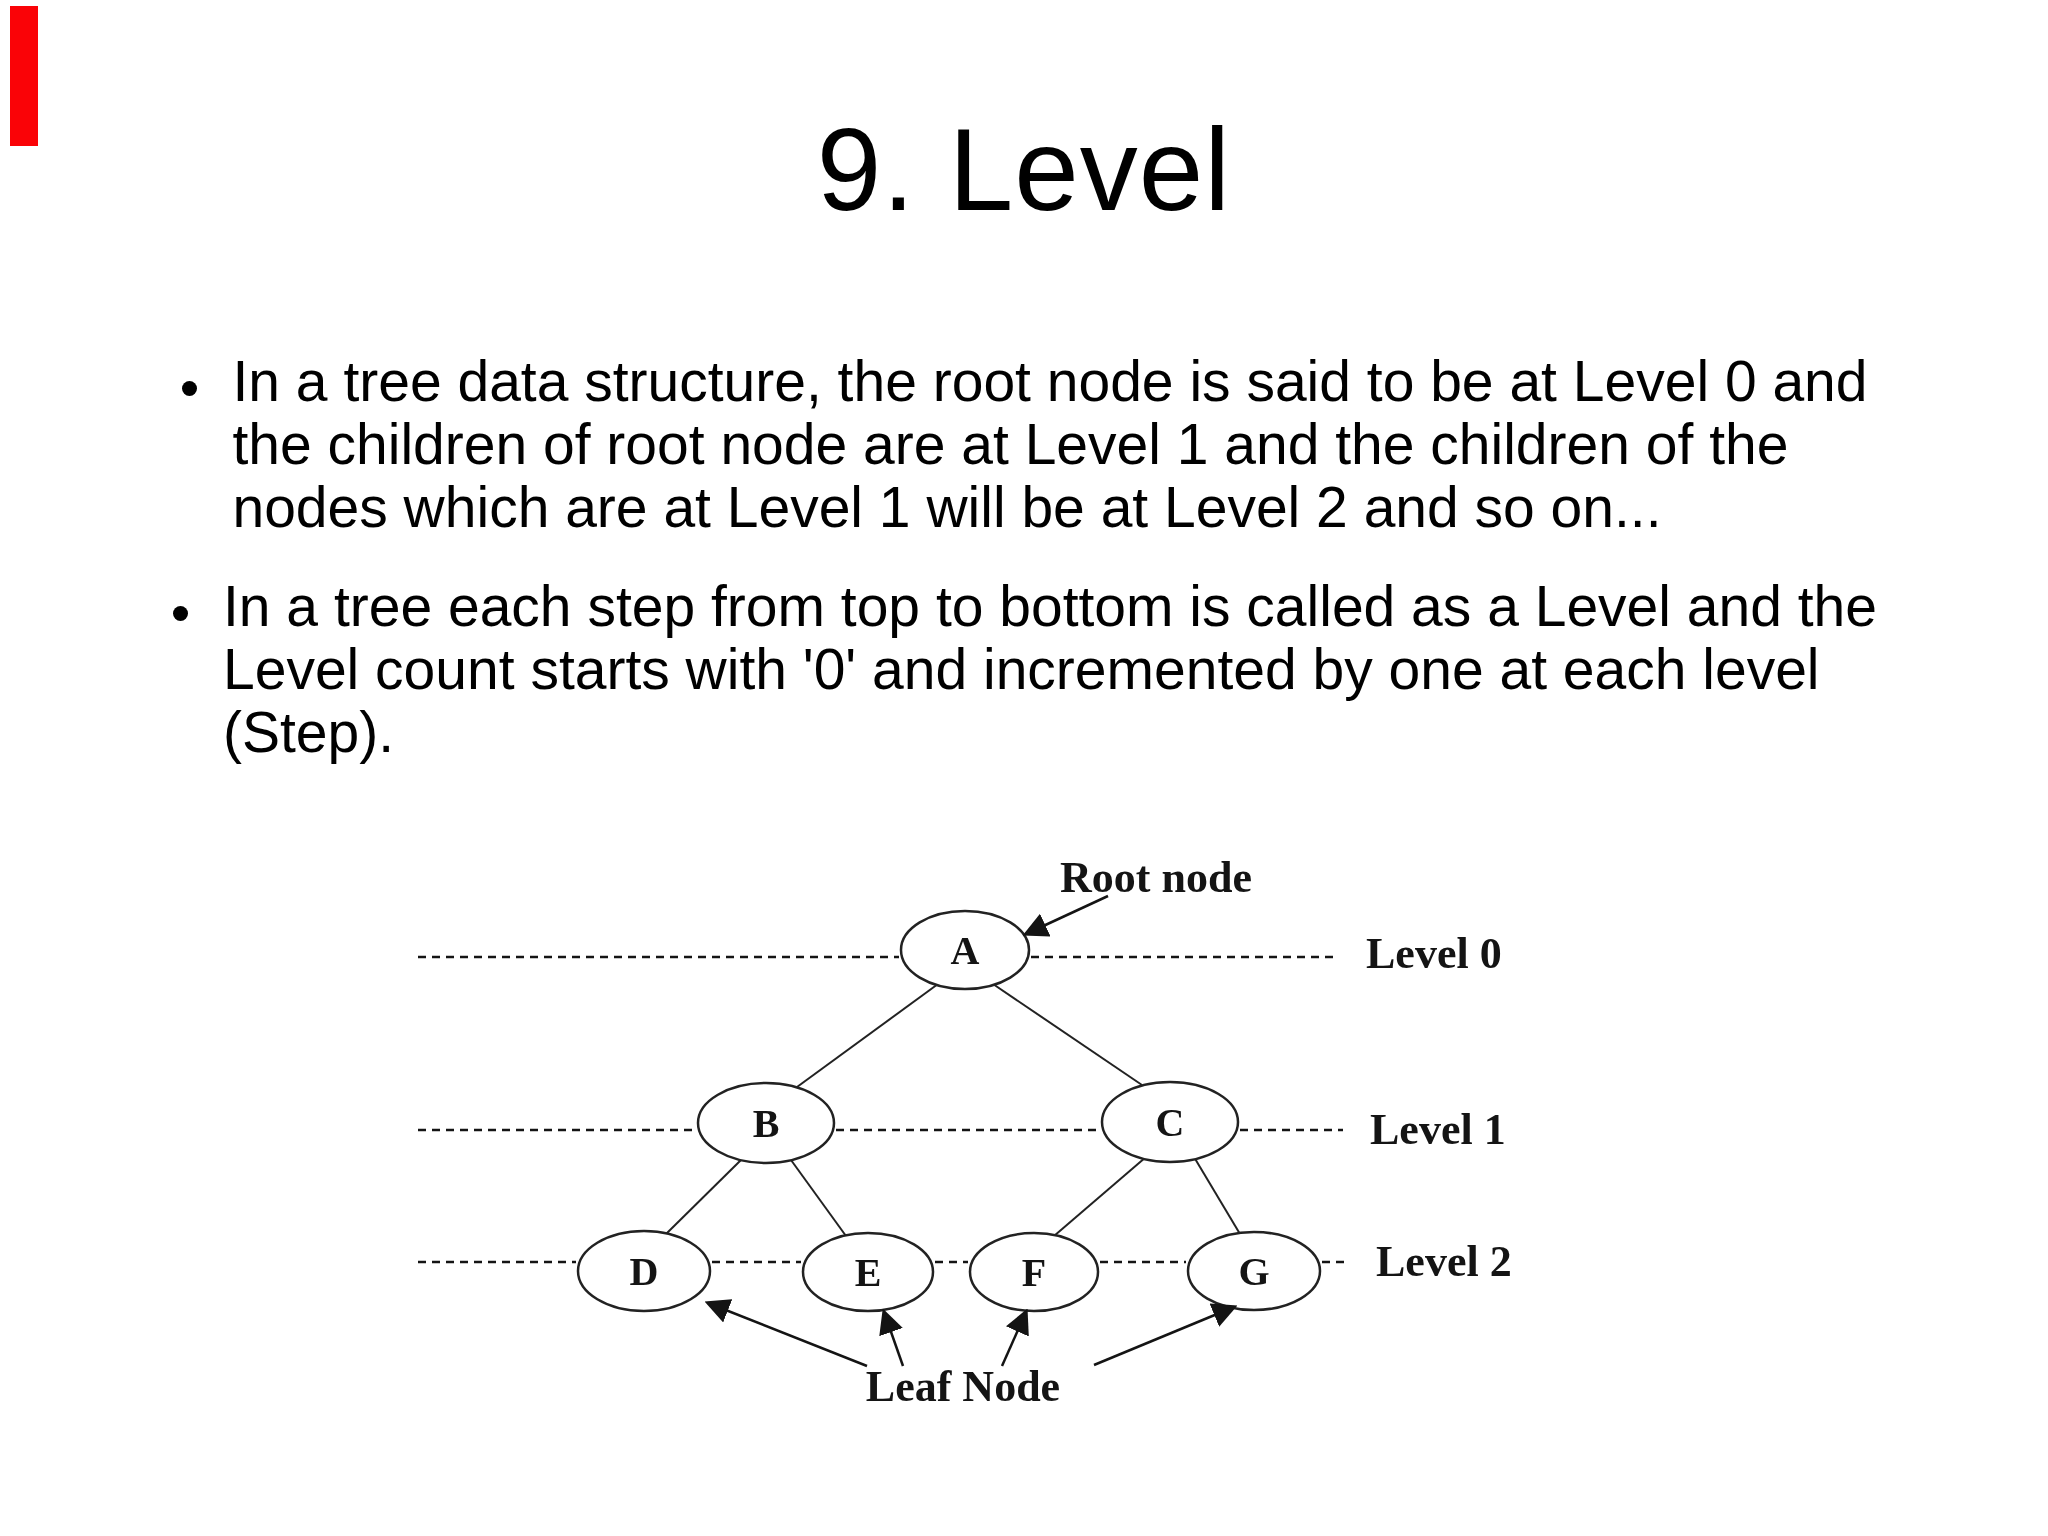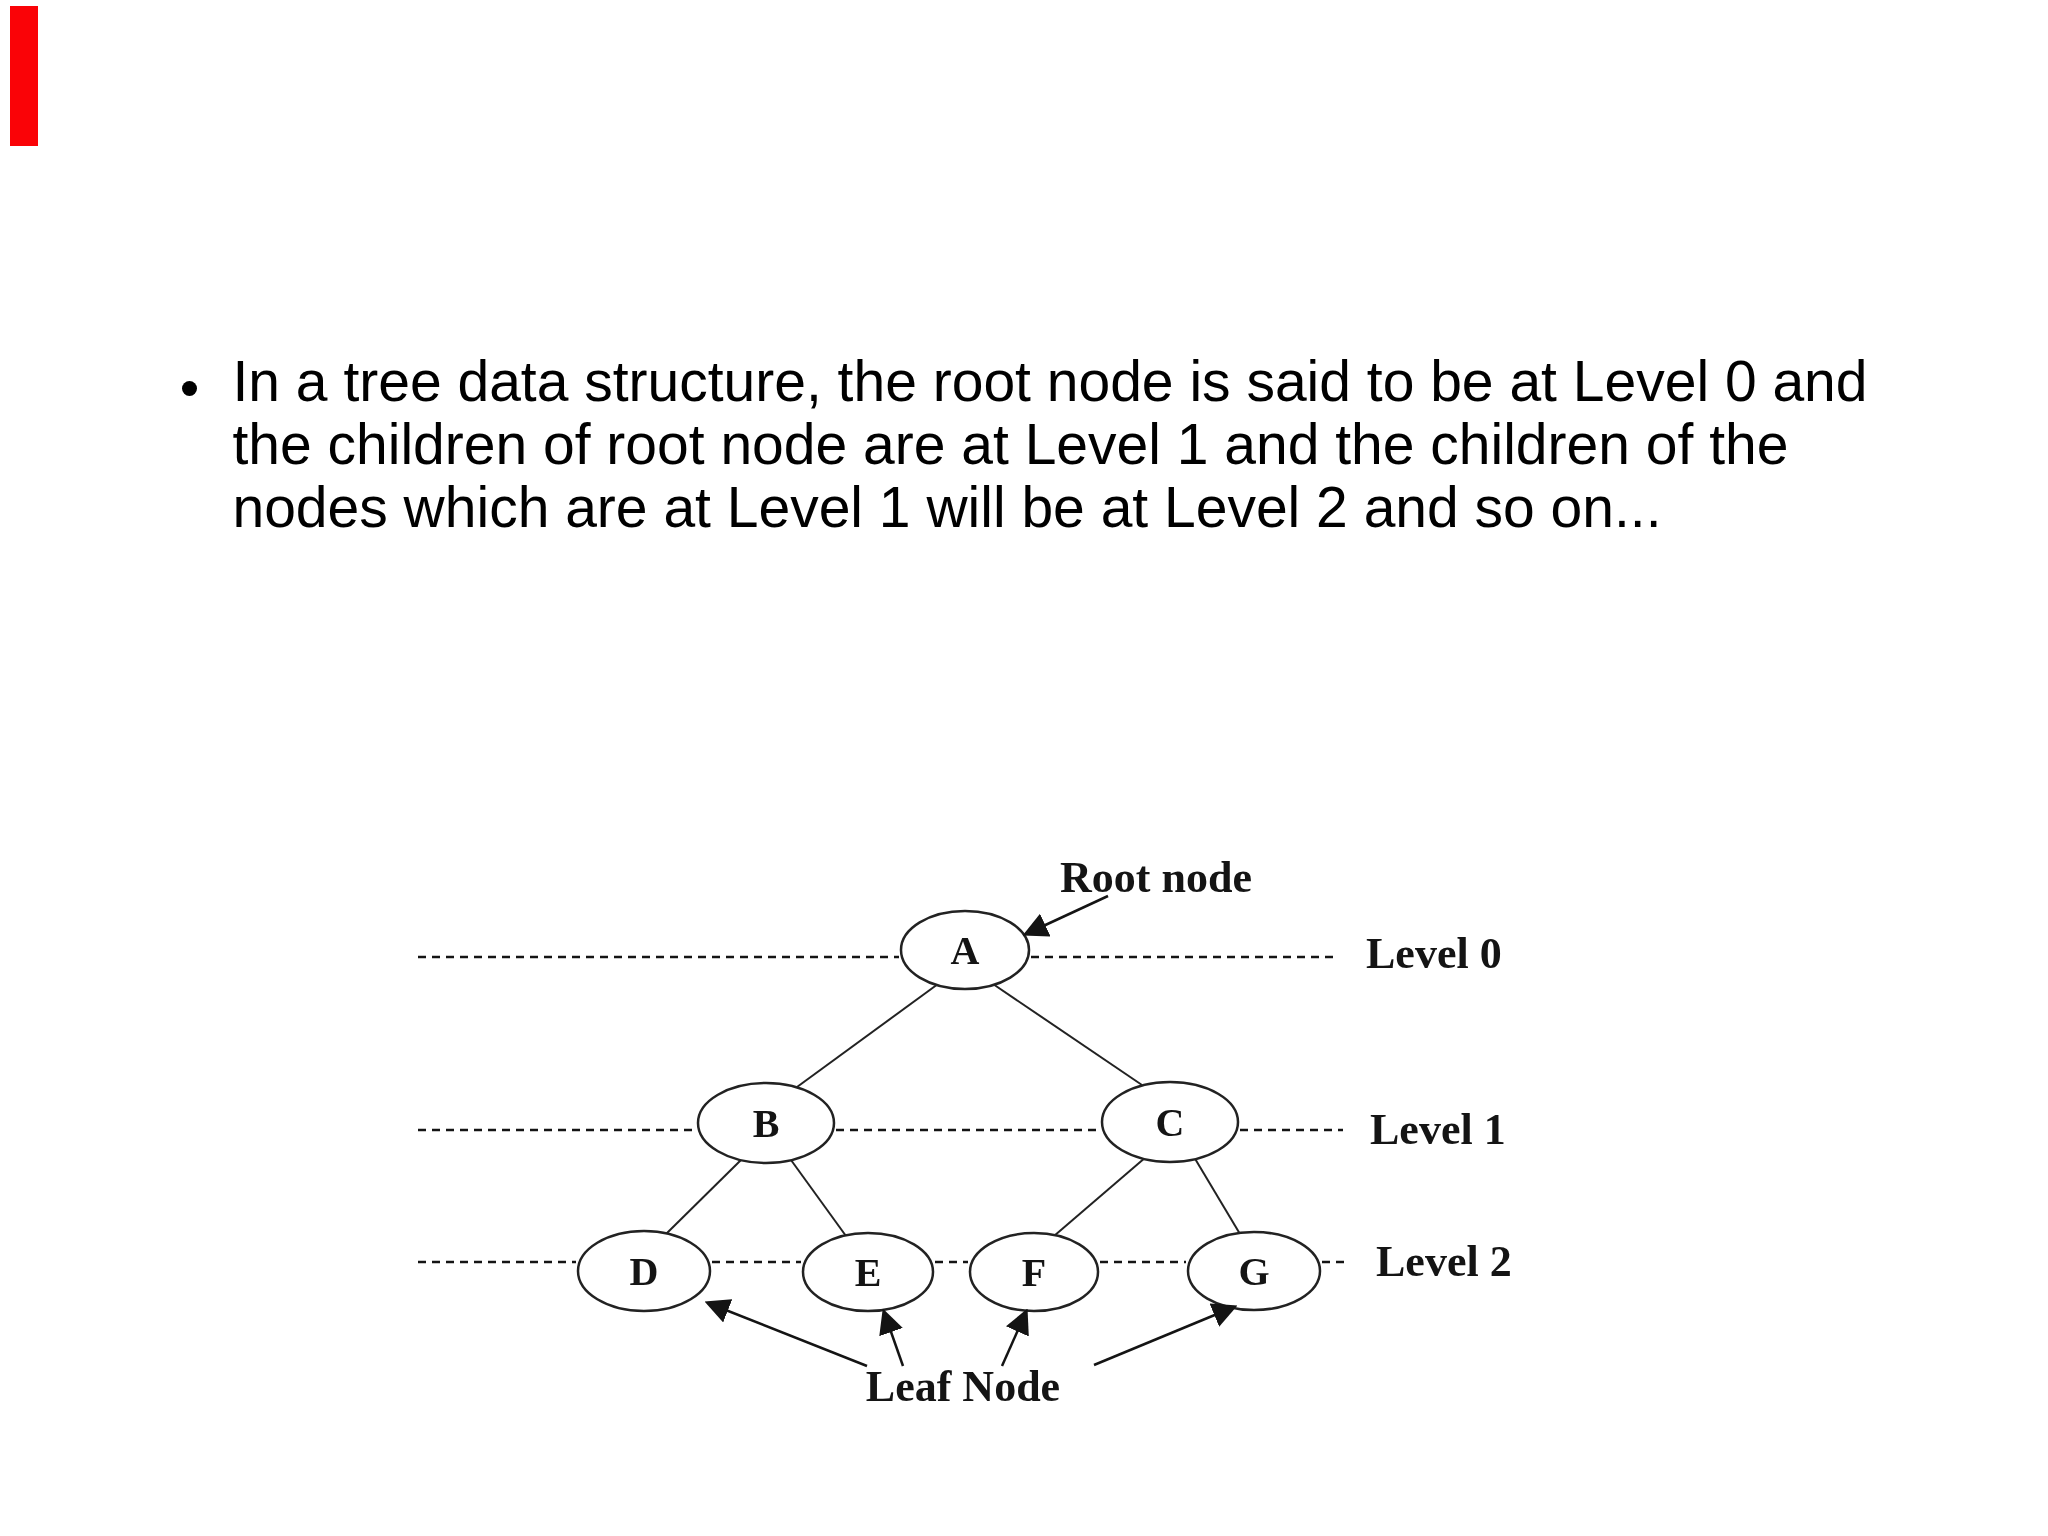--- a/index.html
+++ b/index.html
@@ -76,28 +76,35 @@
   .diagram .node-letter { font-size: 40px; }
   .diagram .dg-label { font-size: 44px; }
 </style>
 </head>
 <body>
 
 <div class="slide">
 
   <div class="red-marker"></div>
 
+  <div class="slide-title">9. Level</div>
 
   <div class="bullet-item bullet-1">
     <span class="dot"></span>
     <span class="btext">In a tree data structure, the root node is said to be at Level 0 and
 the children of root node are at Level 1 and the children of the
 nodes which are at Level 1 will be at Level 2 and so on...</span>
   </div>
 
+  <div class="bullet-item bullet-2">
+    <span class="dot"></span>
+    <span class="btext">In a tree each step from top to bottom is called as a Level and the
+Level count starts with '0' and incremented by one at each level
+(Step).</span>
+  </div>
 
   <svg class="diagram" viewBox="0 0 2048 1536" xmlns="http://www.w3.org/2000/svg">
     <defs>
       <marker id="arrowhead" viewBox="0 0 10 10" refX="8.5" refY="5" markerWidth="10" markerHeight="10" orient="auto-start-reverse">
         <path d="M 0 0 L 10 5 L 0 10 z" fill="#141414"></path>
       </marker>
     </defs>
 
     <g stroke="#141414" stroke-width="2.5" stroke-dasharray="8 6">
       <line x1="418" y1="957" x2="899" y2="957"></line>

